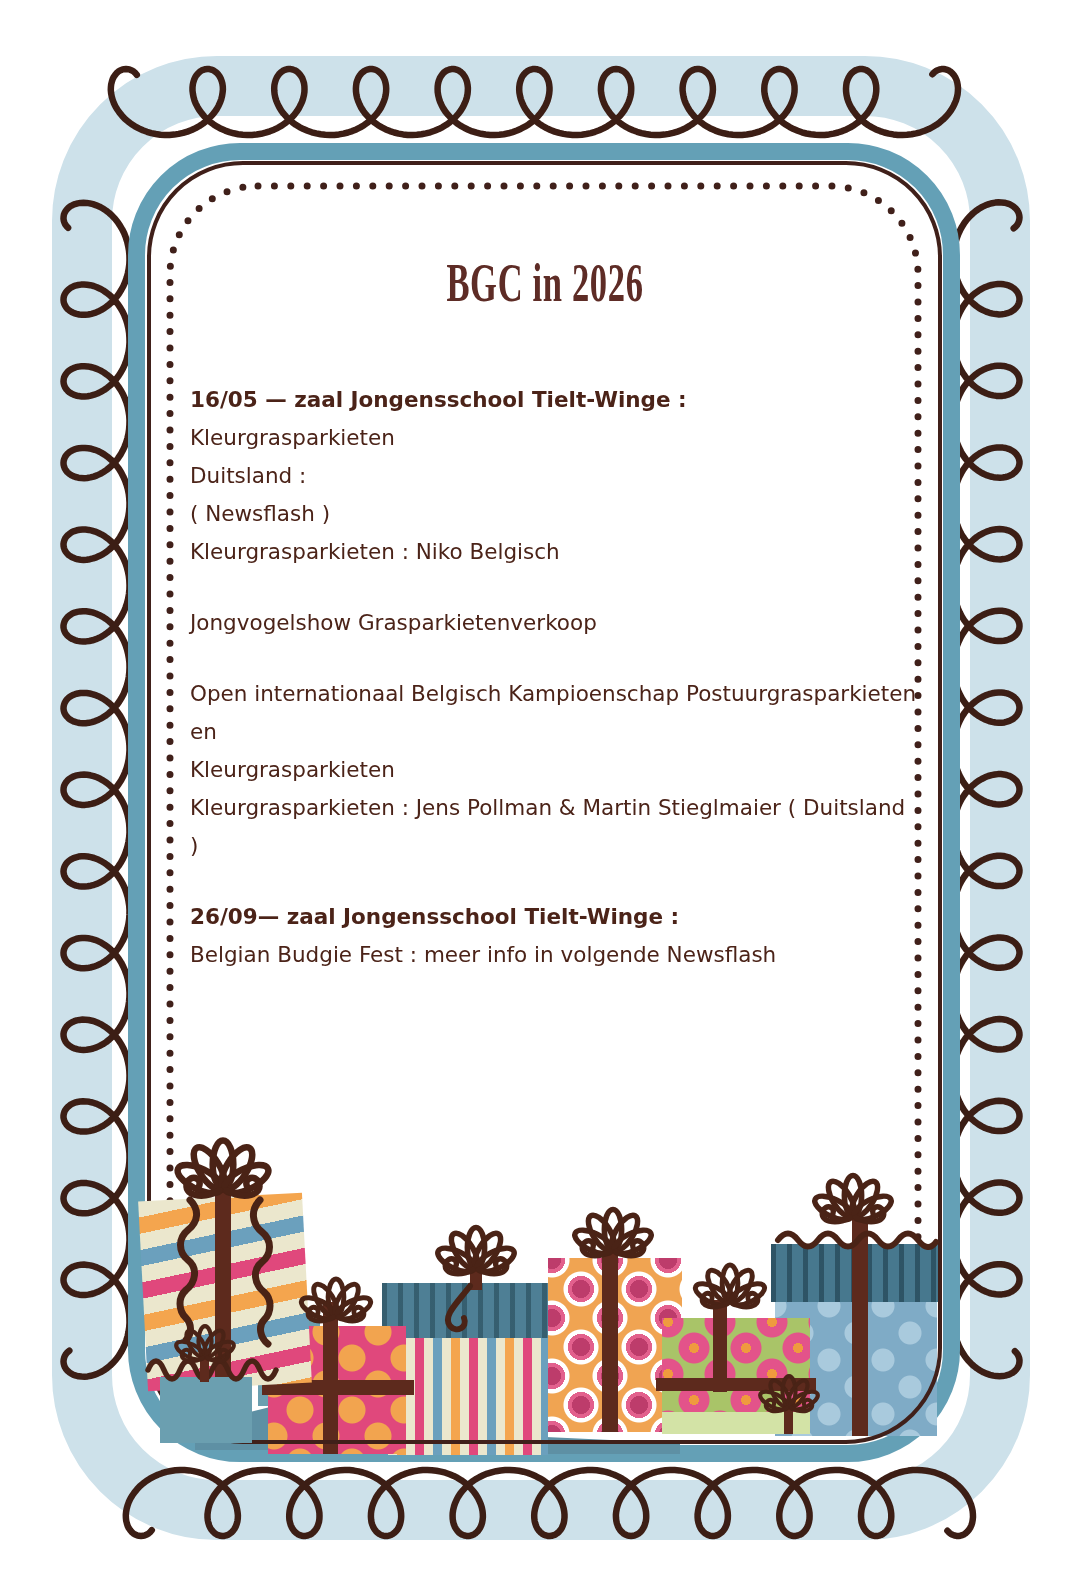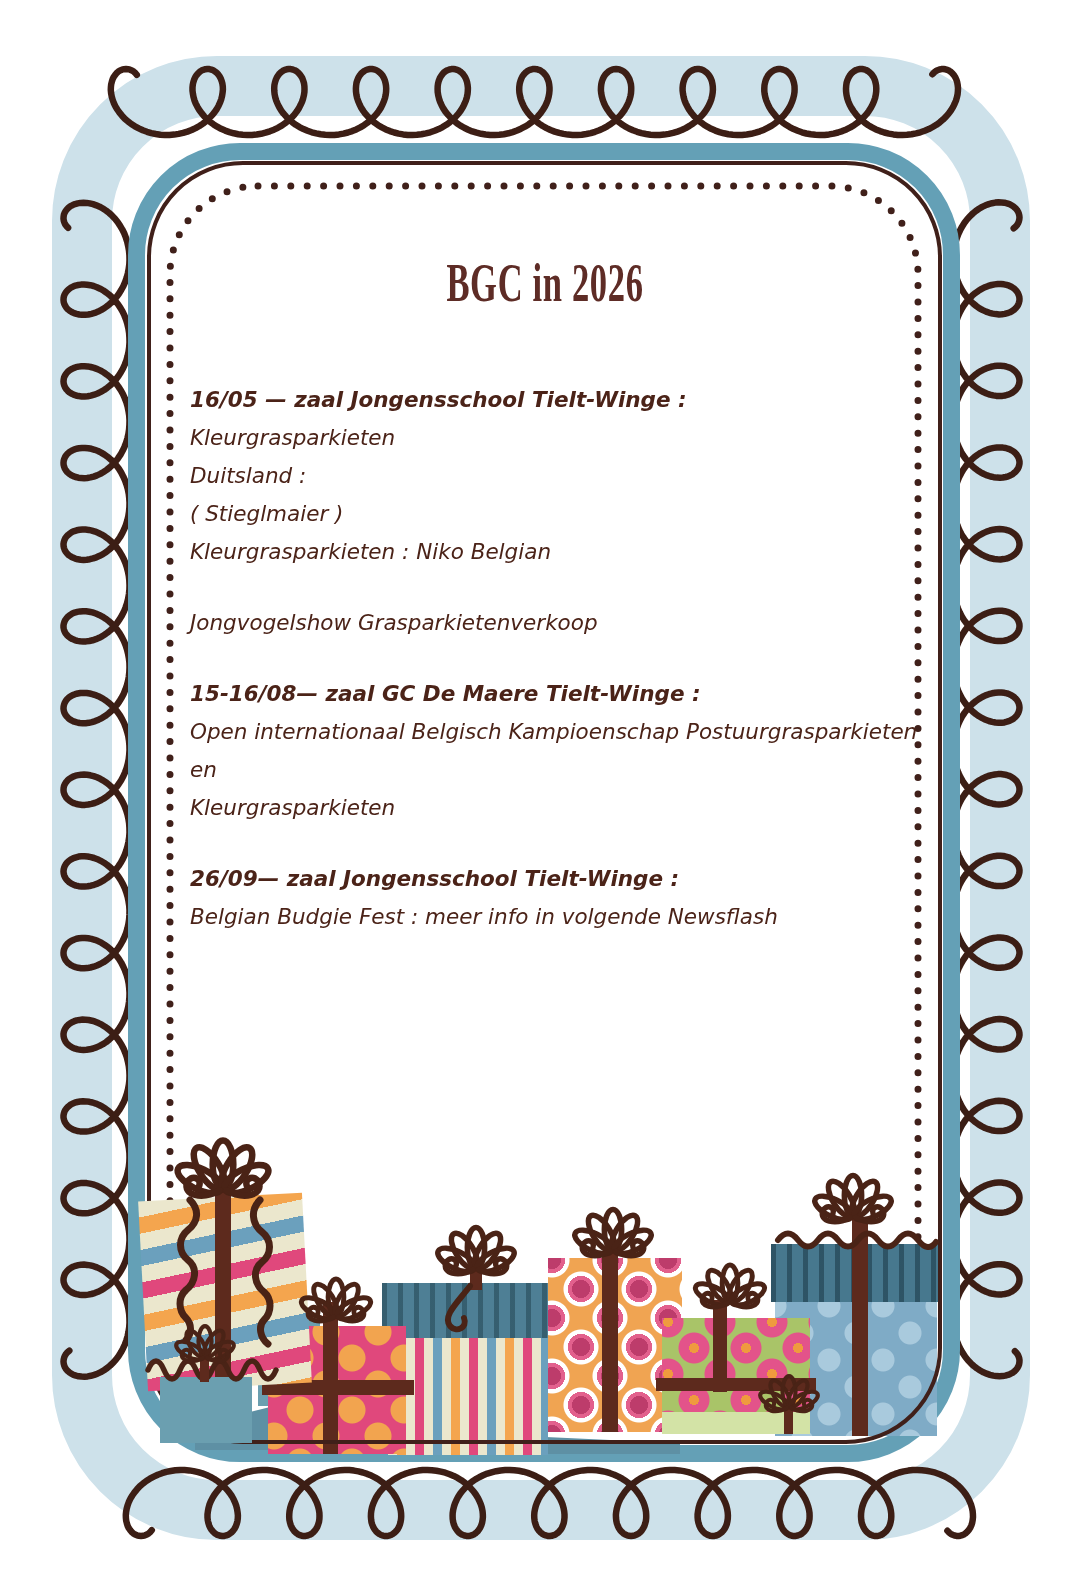--- a/index.html
+++ b/index.html
@@ -19,21 +19,21 @@
     border:17px solid #64a0b6;border-radius:112px;z-index:3;}
   .dotted{left:164px;top:180px;z-index:4;}
   .line-brown{left:147px;top:161px;width:787px;height:1275px;
     border:4px solid #40201a;border-radius:96px;z-index:7;}
 
   
   .title{left:0;top:252px;width:1090px;margin:0;text-align:center;z-index:5;
     font-family:"Liberation Serif","DejaVu Serif",serif;font-weight:700;
     font-size:54px;color:#5e2c26;transform:scaleX(0.64);letter-spacing:1px;}
   .events{left:190px;top:381px;width:730px;z-index:5;color:#4b2318;
-    font-style:italic;font-size:21.5px;line-height:38px;}
+    font-size:21.5px;line-height:38px;}
   .event{margin:0 0 33px 0;}
   .event p{margin:0;}
   .event .heading{font-weight:700;}
 
   
   .gifts{left:140px;top:1140px;width:810px;height:330px;}
   .gifts .abs{position:absolute;}
   .shadow1{left:55px;top:256px;width:265px;height:54px;background:#5e90a4;z-index:5;
     clip-path:polygon(0 55%,45% 0,100% 78%,78% 100%,0 100%);}
   .shadow2{left:240px;top:290px;width:300px;height:24px;background:#5e90a4;z-index:5;
@@ -127,43 +127,43 @@
     <section class="event">
       <p class="heading">16/05 — zaal Jongensschool Tielt-Winge :</p>
       <div class="lines">
 
 
           <p class="line">Kleurgrasparkieten</p>
 
           <p class="line">Duitsland :</p>
 
 
-          <p class="line">( Stieglmaier )</p>
-
-          <p class="line">Kleurgrasparkieten : Niko Belgian</p>
+          <p class="line">( Newsflash )</p>
+
+          <p class="line">Kleurgrasparkieten : Niko Belgisch</p>
         </div>
     </section>
 
     <section class="event">
       <div class="lines">
 
           <p class="line">Jongvogelshow Grasparkietenverkoop</p>
         </div>
     </section>
 
     <section class="event">
-      <p class="heading">15-16/08— zaal GC De Maere Tielt-Winge :</p>
       <div class="lines">
 
           <p class="line">Open internationaal Belgisch Kampioenschap Postuurgrasparkieten en</p>
 
           <p class="line">Kleurgrasparkieten</p>
 
 
 
+          <p class="line">Kleurgrasparkieten : Jens Pollman &amp; Martin Stieglmaier ( Duitsland )</p>
         </div>
     </section>
 
     <section class="event">
       <p class="heading">26/09— zaal Jongensschool Tielt-Winge :</p>
       <div class="lines">
 
           <p class="line">Belgian Budgie Fest : meer info in volgende Newsflash</p>
         </div>
     </section>

